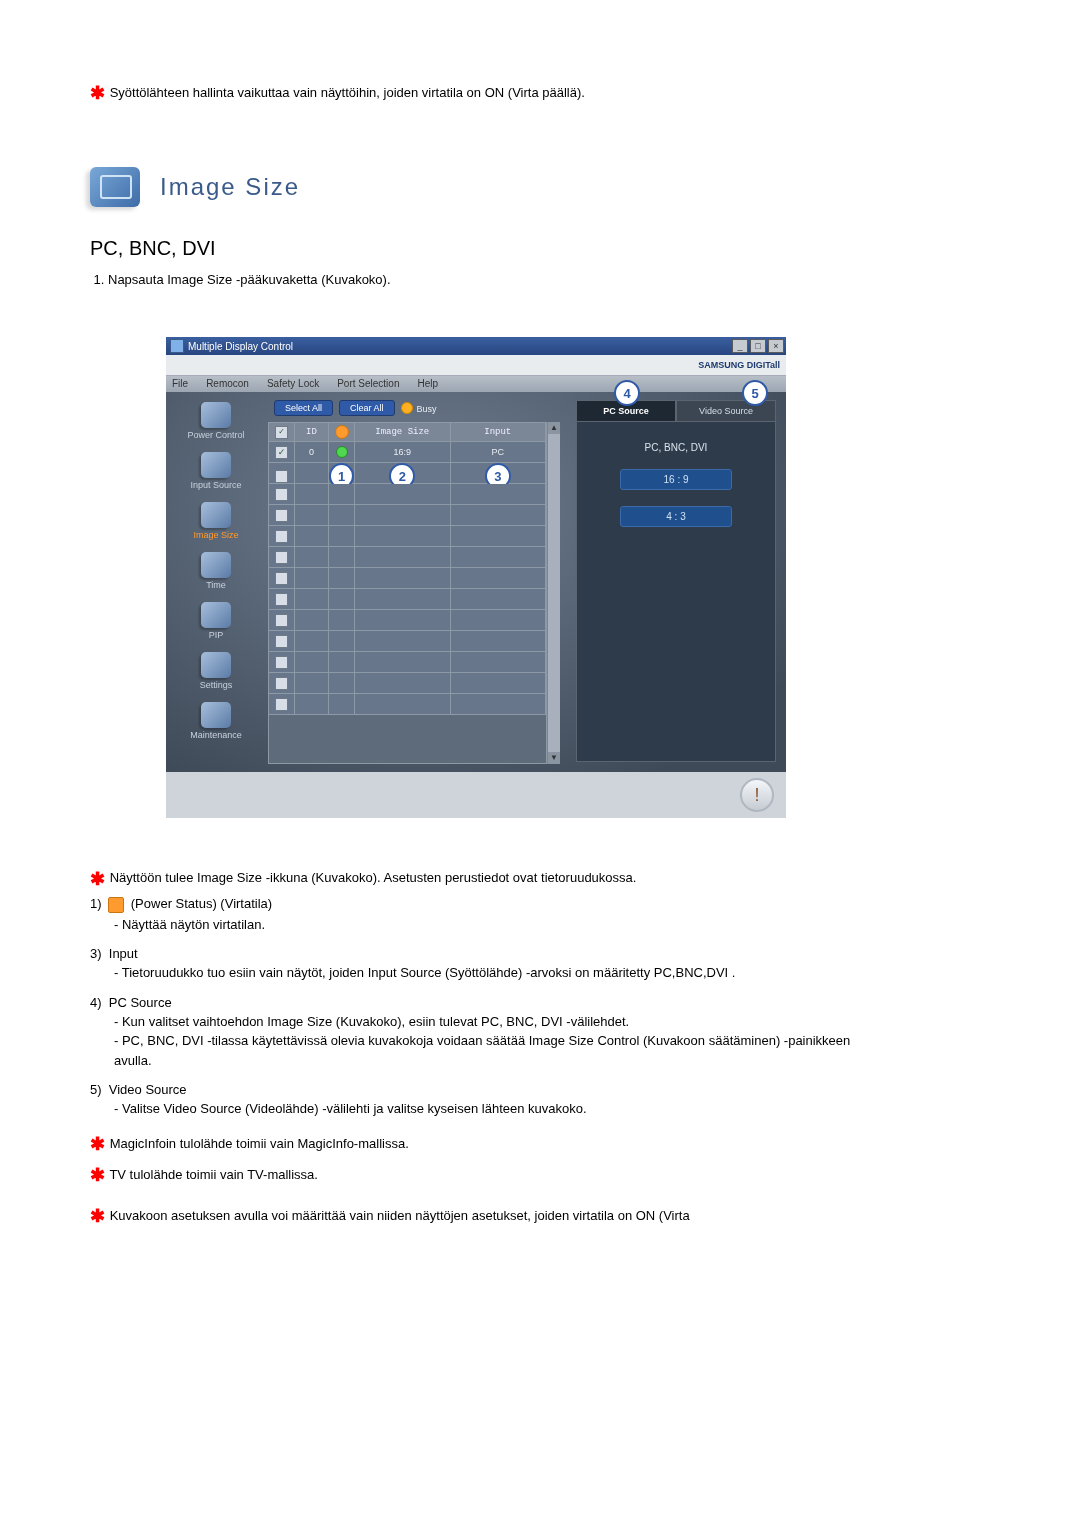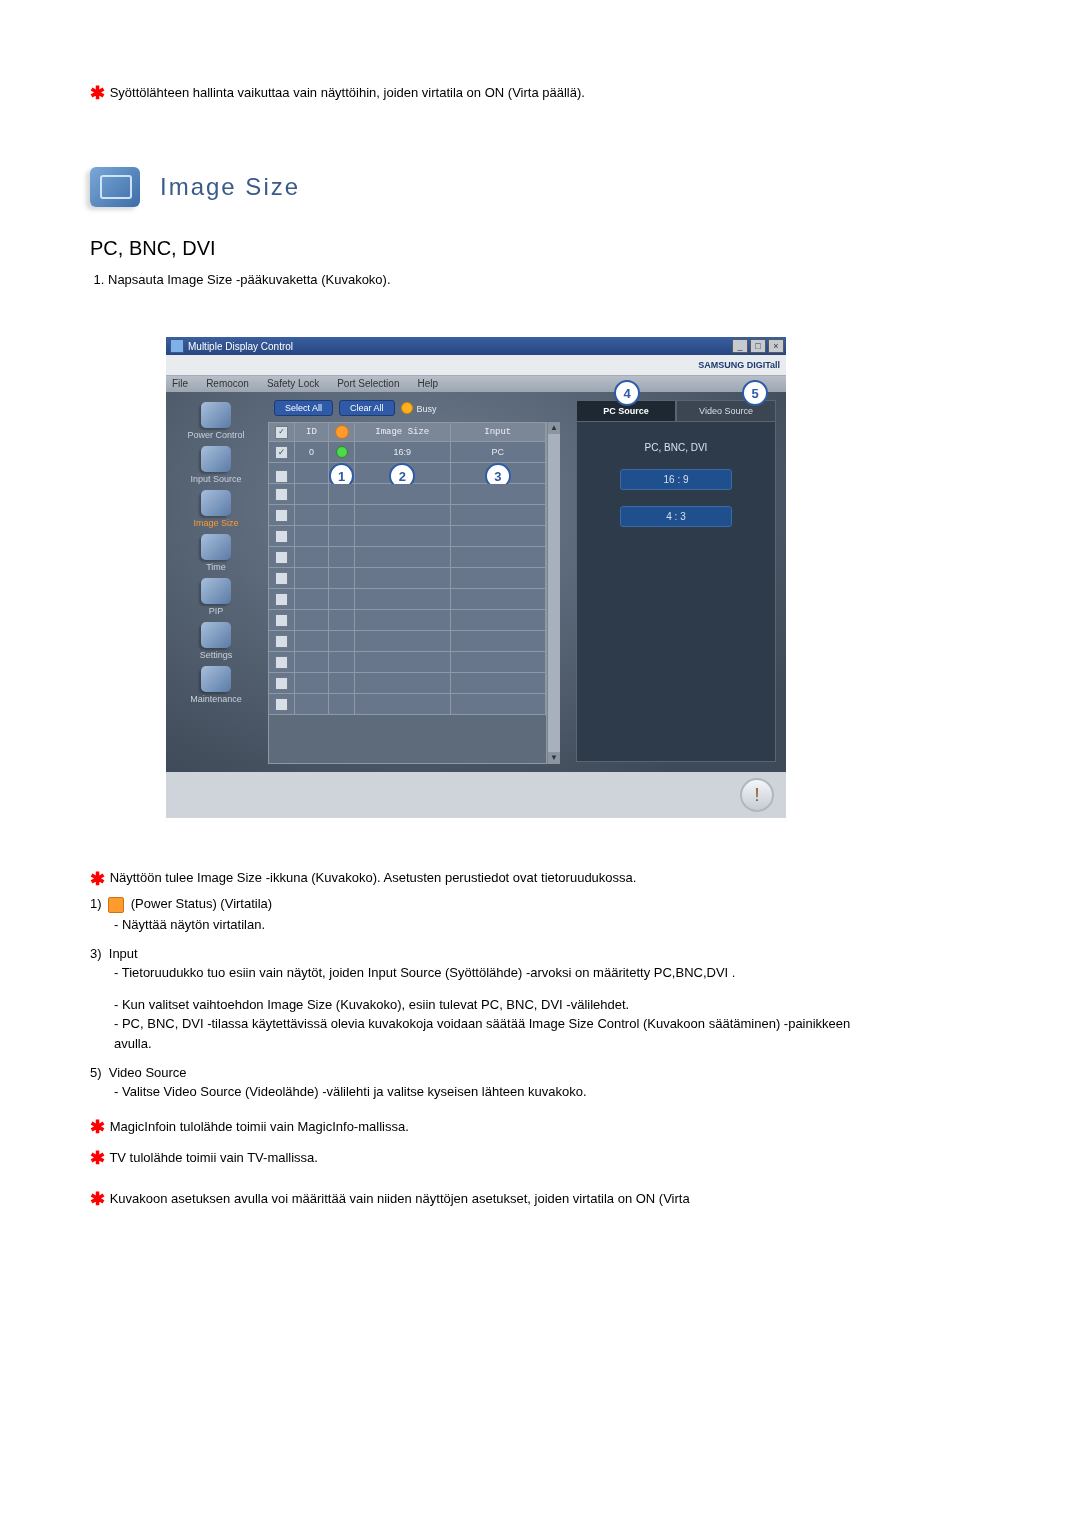--- a/index.html
+++ b/index.html
@@ -107,21 +107,21 @@
     display:flex;
     background: radial-gradient(ellipse at 40% 30%, #6f7e91 0%, #3f4a58 85%);
     height: 380px;
   }
   .sidebar {
     width: 100px;
     display:flex;
     flex-direction:column;
     align-items:center;
     padding-top:10px;
-    gap:2px;
+    gap:8px;
   }
   .side-item { width:90px; text-align:center; padding-bottom:4px; }
   .side-item .ic {
     width:30px; height:26px; margin:0 auto 2px auto;
     background: linear-gradient(135deg,#a7bfdc,#5b7ba6);
     border-radius:5px;
     box-shadow: -2px 2px 2px rgba(0,0,0,0.25);
   }
   .side-item .lbl { font-size:9px; color:#c8d1dc; }
   .side-item.active .lbl { color:#ff9a2e; }
@@ -499,20 +499,21 @@
       <div class="body">- Näyttää näytön virtatilan.</div>
     </div>
 
 
     <div class="num-item">
       <div class="hdr">3)&nbsp; Input</div>
       <div class="body">- Tietoruudukko tuo esiin vain näytöt, joiden Input Source (Syöttölähde) -arvoksi on määritetty PC,BNC,DVI .</div>
     </div>
 
     <div class="num-item">
+      <div class="hdr">4)&nbsp; PC Source</div>
       <div class="body">- Kun valitset vaihtoehdon Image Size (Kuvakoko), esiin tulevat PC, BNC, DVI -välilehdet.</div>
       <div class="body">- PC, BNC, DVI -tilassa käytettävissä olevia kuvakokoja voidaan säätää Image Size Control (Kuvakoon säätäminen) -painikkeen avulla.</div>
     </div>
 
     <div class="num-item">
       <div class="hdr">5)&nbsp; Video Source</div>
       <div class="body">- Valitse Video Source (Videolähde) -välilehti ja valitse kyseisen lähteen kuvakoko.</div>
     </div>
 
     <div class="note-line">

